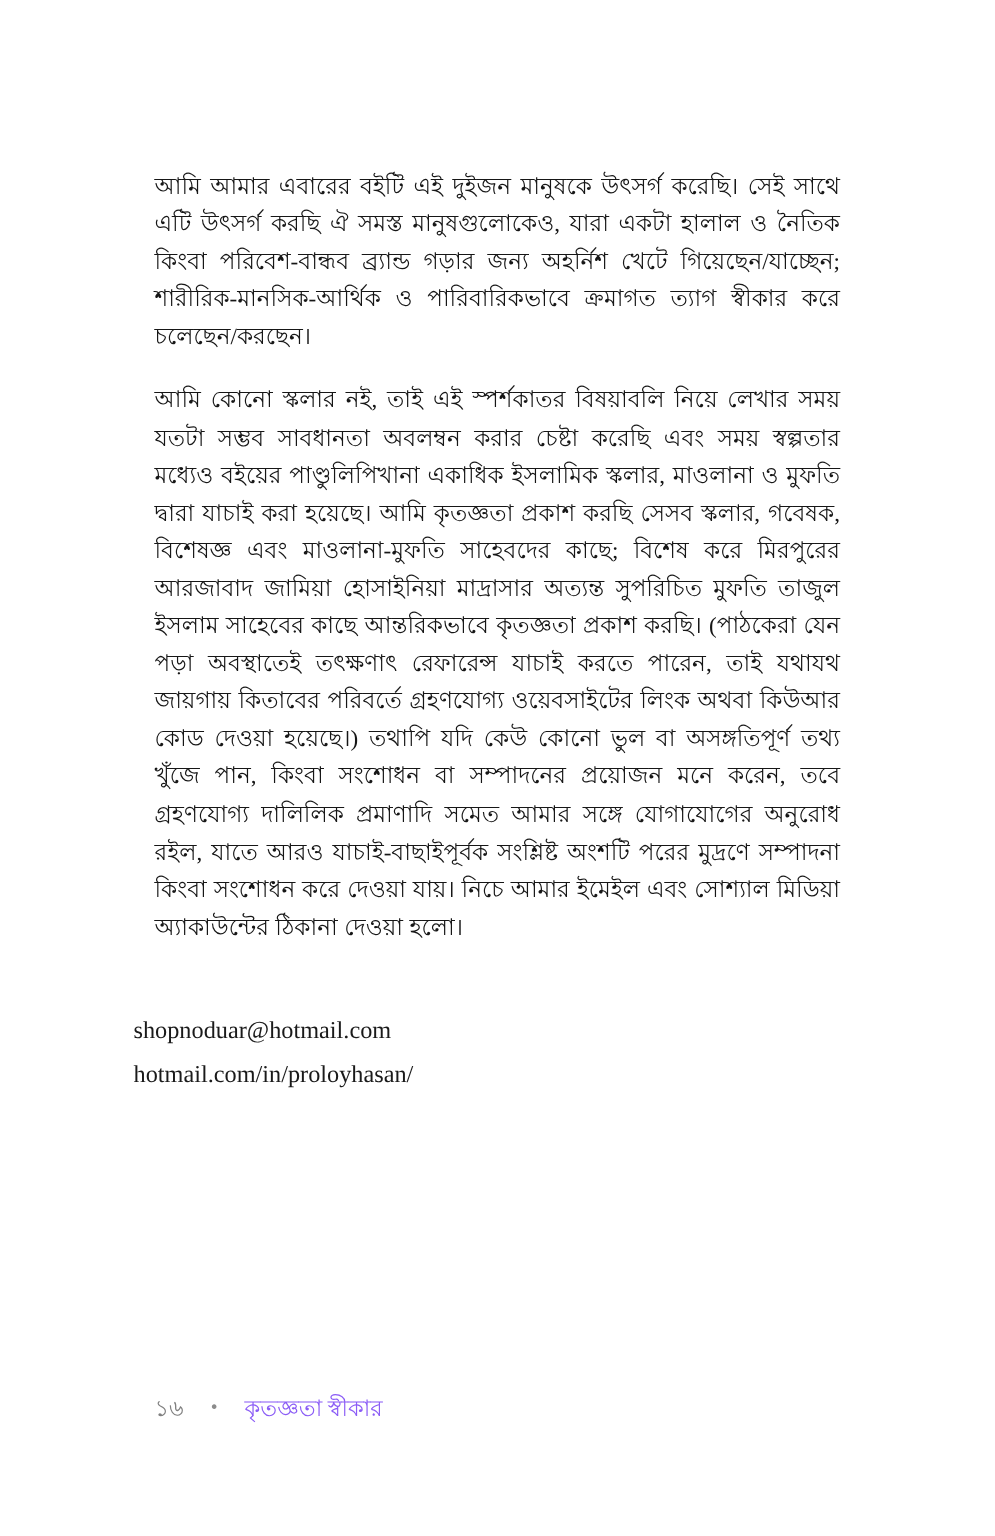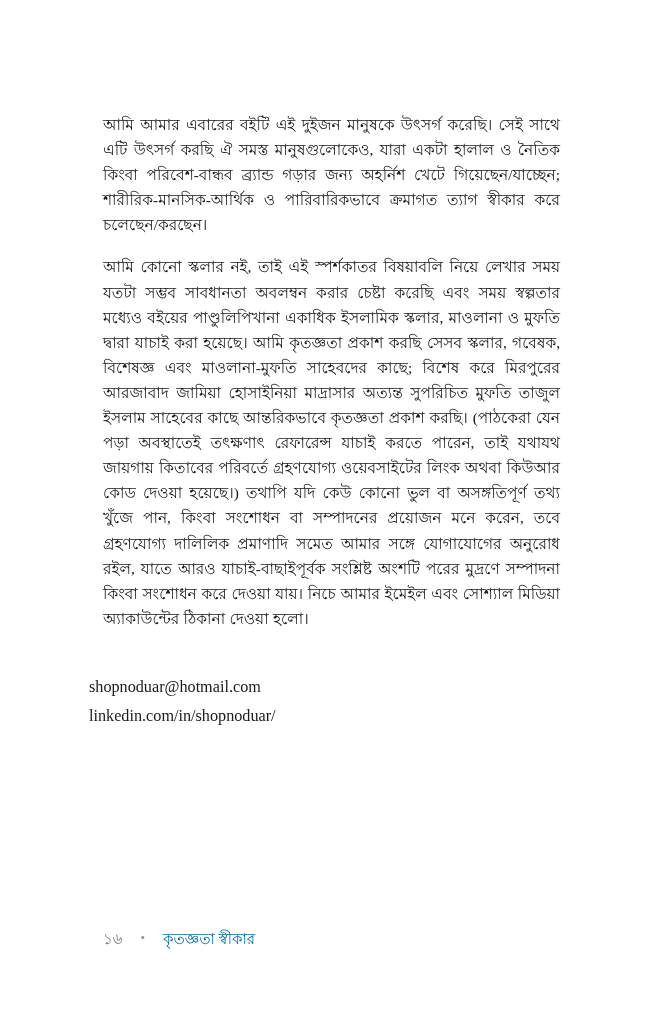--- a/index.html
+++ b/index.html
@@ -64,36 +64,36 @@
   }
   .footer-bullet {
     display: inline-block;
     margin: 0 6px;
     color: #8c8c8c;
     font-size: 13px;
     line-height: 1;
     transform: translateY(-2px);
   }
   .footer-title {
-    color: #0369a1;
+    color: #8b5cf6;
   }
 </style>
 </head>
 <body>
 
 <div class="page">
 
   <div class="content">
     <p class="para">আমি আমার এবারের বইটি এই দুইজন মানুষকে উৎসর্গ করেছি। সেই সাথে এটি উৎসর্গ করছি ঐ সমস্ত মানুষগুলোকেও, যারা একটা হালাল ও নৈতিক কিংবা পরিবেশ-বান্ধব ব্র্যান্ড গড়ার জন্য অহর্নিশ খেটে গিয়েছেন/যাচ্ছেন; শারীরিক-মানসিক-আর্থিক ও পারিবারিকভাবে ক্রমাগত ত্যাগ স্বীকার করে চলেছেন/করছেন।</p>
     <p class="para">আমি কোনো স্কলার নই, তাই এই স্পর্শকাতর বিষয়াবলি নিয়ে লেখার সময় যতটা সম্ভব সাবধানতা অবলম্বন করার চেষ্টা করেছি এবং সময় স্বল্পতার মধ্যেও বইয়ের পাণ্ডুলিপিখানা একাধিক ইসলামিক স্কলার, মাওলানা ও মুফতি দ্বারা যাচাই করা হয়েছে। আমি কৃতজ্ঞতা প্রকাশ করছি সেসব স্কলার, গবেষক, বিশেষজ্ঞ এবং মাওলানা-মুফতি সাহেবদের কাছে; বিশেষ করে মিরপুরের আরজাবাদ জামিয়া হোসাইনিয়া মাদ্রাসার অত্যন্ত সুপরিচিত মুফতি তাজুল ইসলাম সাহেবের কাছে আন্তরিকভাবে কৃতজ্ঞতা প্রকাশ করছি। (পাঠকেরা যেন পড়া অবস্থাতেই তৎক্ষণাৎ রেফারেন্স যাচাই করতে পারেন, তাই যথাযথ জায়গায় কিতাবের পরিবর্তে গ্রহণযোগ্য ওয়েবসাইটের লিংক অথবা কিউআর কোড দেওয়া হয়েছে।) তথাপি যদি কেউ কোনো ভুল বা অসঙ্গতিপূর্ণ তথ্য খুঁজে পান, কিংবা সংশোধন বা সম্পাদনের প্রয়োজন মনে করেন, তবে গ্রহণযোগ্য দালিলিক প্রমাণাদি সমেত আমার সঙ্গে যোগাযোগের অনুরোধ রইল, যাতে আরও যাচাই-বাছাইপূর্বক সংশ্লিষ্ট অংশটি পরের মুদ্রণে সম্পাদনা কিংবা সংশোধন করে দেওয়া যায়। নিচে আমার ইমেইল এবং সোশ্যাল মিডিয়া অ্যাকাউন্টের ঠিকানা দেওয়া হলো।</p>
   </div>
 
   <div class="contacts">
     <div class="contact-line">shopnoduar@hotmail.com</div>
-    <div class="contact-line">linkedin.com/in/shopnoduar/</div>
+    <div class="contact-line">hotmail.com/in/proloyhasan/</div>
   </div>
 
   <div class="footer">
     <span class="footer-page-number">১৬</span>
     <span class="footer-bullet">•</span>
     <span class="footer-title">কৃতজ্ঞতা স্বীকার</span>
   </div>
 
 </div>
 

